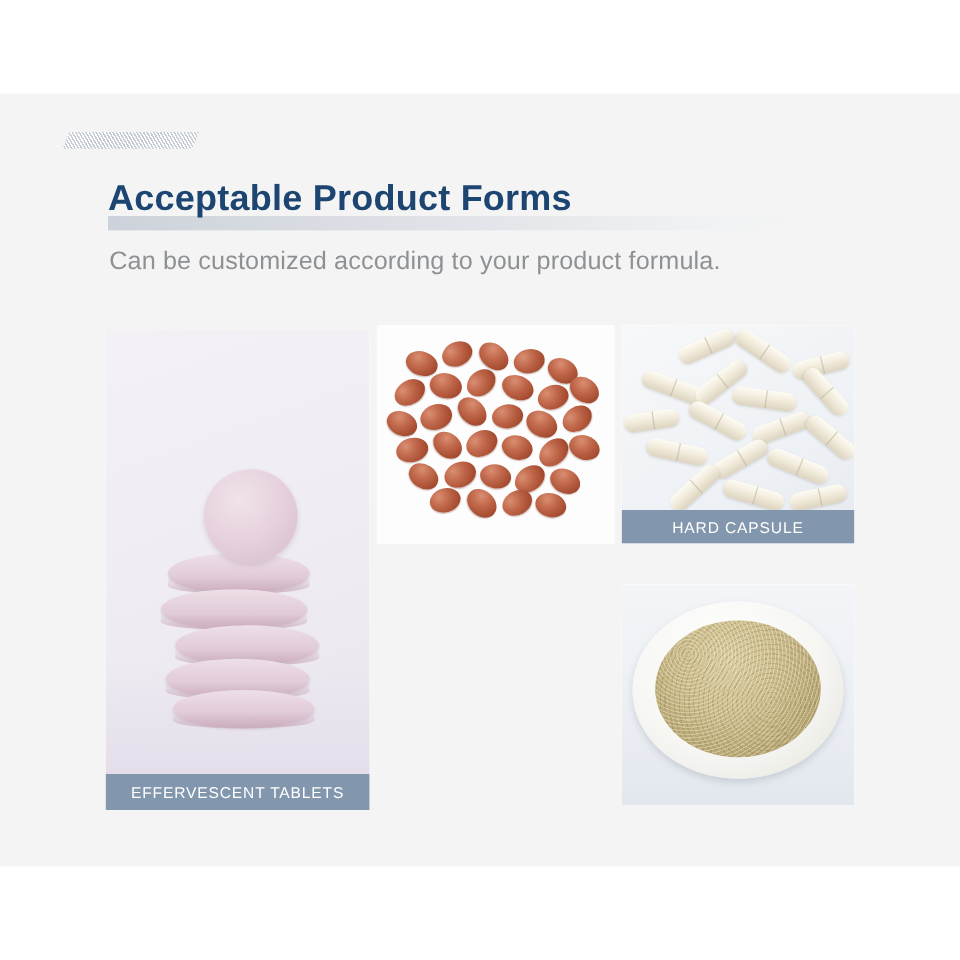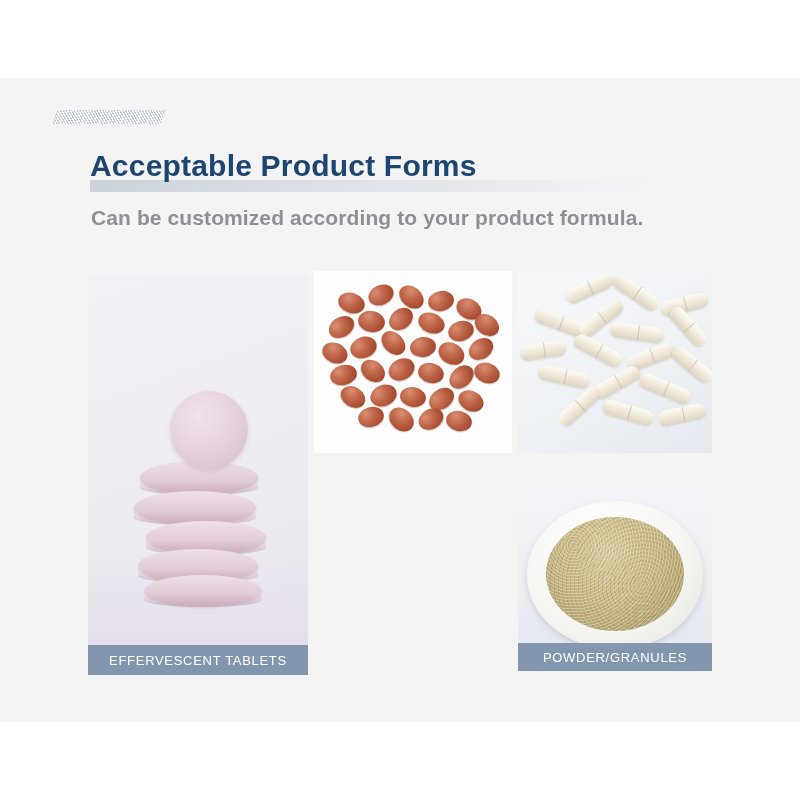--- a/index.html
+++ b/index.html
@@ -66,21 +66,21 @@
     letter-spacing: 0.2px;
     white-space: nowrap;
     z-index: 3;
   }
 
   .page-subtitle {
     position: absolute;
     left: 91px;
     top: 206px;
     font-size: 21px;
-    font-weight: bold;
+    font-weight: normal;
     color: #8e9194;
     letter-spacing: 0.1px;
     white-space: nowrap;
   }
 
   
   .gallery {
     position: absolute;
     left: 88px;
     top: 271px;
@@ -331,26 +331,26 @@
         <div class="hc" style="left:54px;  top:72px; width:52px; transform:rotate(28deg);"></div>
         <div class="hc" style="left:108px; top:78px; width:50px; transform:rotate(-20deg);"></div>
         <div class="hc" style="left:150px; top:86px; width:48px; transform:rotate(40deg);"></div>
         <div class="hc" style="left:20px;  top:98px; width:52px; transform:rotate(12deg);"></div>
         <div class="hc" style="left:74px;  top:104px; width:50px; transform:rotate(-30deg);"></div>
         <div class="hc" style="left:120px; top:110px; width:54px; transform:rotate(22deg);"></div>
         <div class="hc" style="left:36px;  top:128px; width:50px; transform:rotate(-42deg);"></div>
         <div class="hc" style="left:84px;  top:134px; width:52px; transform:rotate(16deg);"></div>
         <div class="hc" style="left:140px; top:136px; width:48px; transform:rotate(-12deg);"></div>
       </div>
+      <div class="caption">HARD CAPSULE</div>
     </div>
 
 
     <div class="tile tile-powder">
       <div class="photo ph-powder">
         <div class="pw-dish"></div>
         <div class="pw-powder"></div>
         <div class="pw-grain"></div>
       </div>
-      <div class="caption">POWDER/GRANULES</div>
     </div>
 
   </div>
 </div>
 
 </body></html>

